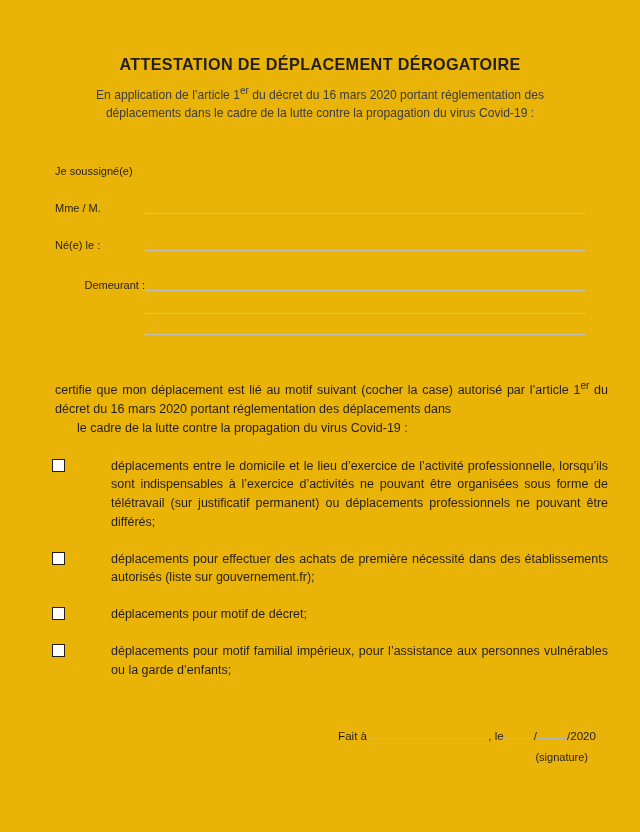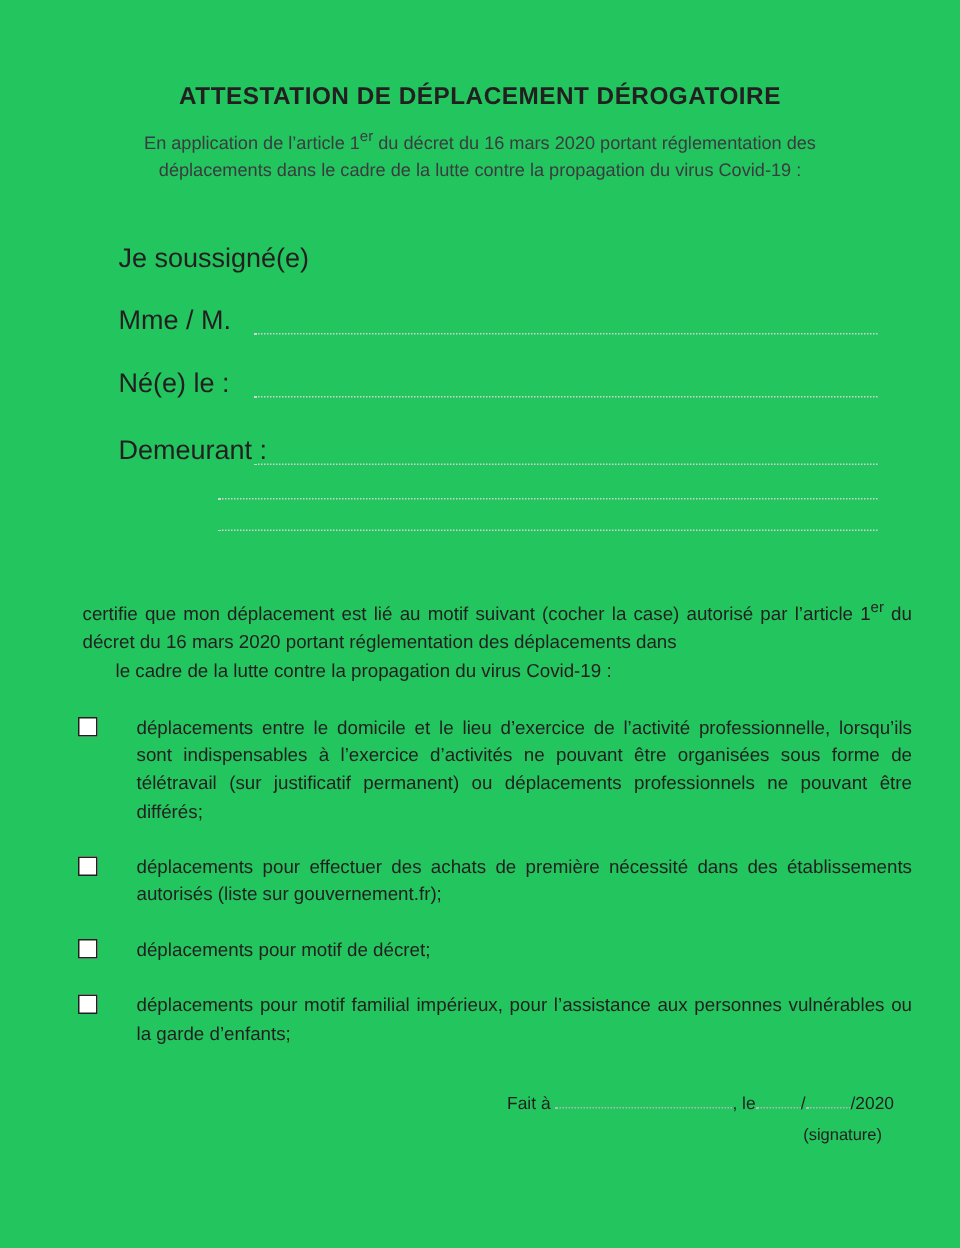--- a/index.html
+++ b/index.html
@@ -12,21 +12,21 @@
     height: 832px;
     font-family: "Liberation Sans", sans-serif;
     color: #231f20;
     position: relative;
     overflow: hidden;
   }
 
   .page {
     width: 640px;
     height: 832px;
-    background: #22c55e;
+    background: #eab308;
     box-sizing: border-box;
     position: relative;
   }
 
   
   .doc-title {
     text-align: center;
     font-size: 16.2px;
     font-weight: bold;
     letter-spacing: 0.35px;
@@ -61,26 +61,25 @@
     display: flex;
     align-items: flex-end;
     min-height: 16px;
   }
   .form-row.r-soussigne { margin-bottom: 21px; }
   .form-row.r-mme       { margin-bottom: 21px; justify-content: flex-end; }
   .form-row.r-ne        { margin-bottom: 24px; }
   .form-row.r-demeurant { margin-bottom: 0; text-align: right; }
 
   .form-label {
-    font-size: 18px;
+    font-size: 11px;
     color: #231f20;
     white-space: nowrap;
     line-height: 1.1;
     padding-bottom: 1px;
-    margin-left: 24px;
   }
   .form-label.w-fixed { width: 90px; }
 
   .dot-fill {
     flex: 1 1 auto;
     border-bottom: 1.6px dotted #d2d2d4;
     height: 0;
     margin-bottom: 2px;
   }
   .dot-line-extra {
@@ -105,20 +104,21 @@
   
   .reasons {
     margin-top: 19px;
     padding-left: 52px;
     padding-right: 32px;
   }
   .reason {
     display: flex;
     align-items: flex-start;
     margin-bottom: 18px;
+    gap: 20px;
   }
   .reason:last-child { margin-bottom: 0; }
 
   .checkbox {
     width: 13px;
     height: 13px;
     border: 1.3px solid #231f20;
     box-sizing: border-box;
     flex: 0 0 auto;
     margin-top: 2px;

